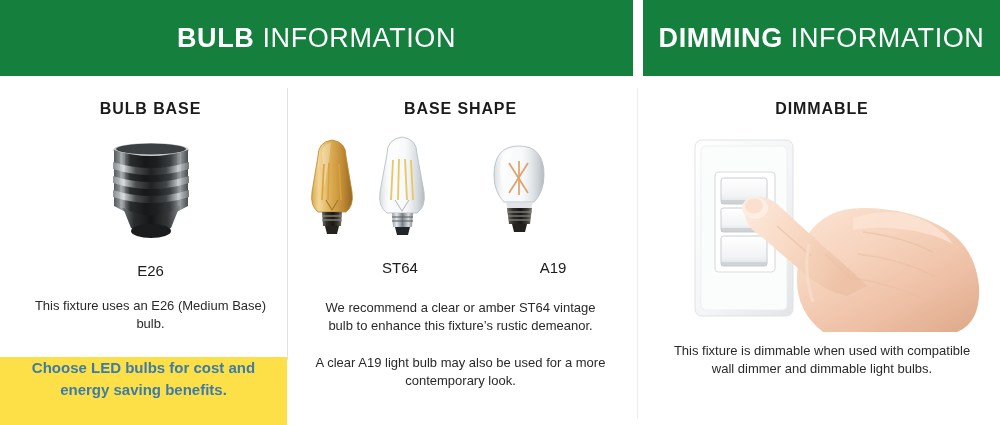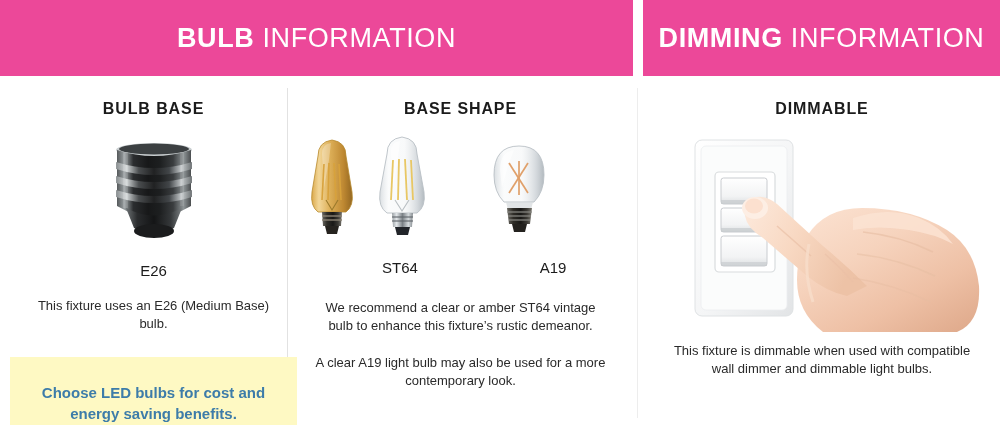--- a/index.html
+++ b/index.html
@@ -12,39 +12,39 @@
     color: #231f20;
     overflow: hidden;
     position: relative;
   }
   .page { position: relative; width: 1000px; height: 425px; background: #fff; }
 
   
   .headers { position: absolute; left: 0; top: 0; width: 1000px; height: 76px; }
   .banner {
     position: absolute; top: 0; height: 76px;
-    background: #ec4899;
+    background: #15803d;
     display: flex; align-items: center; justify-content: center;
   }
   .banner-left  { left: 0;   width: 633px; }
   .banner-right { left: 643px; width: 357px; }
   .banner-title {
     color: #ffffff;
     font-size: 27px;
     letter-spacing: 0.6px;
     white-space: nowrap;
     font-weight: 300;
   }
   .banner-title .strong { font-weight: 700; }
 
   
   .body-area { position: absolute; left: 0; top: 76px; width: 1000px; height: 349px; }
 
   .col { position: absolute; top: 0; height: 349px; }
-  .col-base  { left: 10px;   width: 287px; }
+  .col-base  { left: 0;   width: 287px; padding-left: 7px; }
   .col-shape { left: 288px; width: 345px; }
   .col-dim   { left: 644px; width: 356px; }
 
   
   .vdiv {
     position: absolute; top: 12px; width: 1px; height: 272px;
     background: #e2e2e2;
   }
   .vdiv-1 { left: 287px; }
   .vdiv-main {
@@ -77,22 +77,22 @@
   }
 
   
   .base-art { height: 130px; margin-top: 10px; position: relative; }
   .e26-label { margin-top: 4px; }
   .base-para { width: 250px; margin-top: 18px; }
 
   .callout {
     position: absolute; left: 0; bottom: 0;
     width: 287px; height: 68px;
-    background: #fef9c3;
-    display: flex; align-items: flex-end; justify-content: center;
+    background: #fde047;
+    display: flex; align-items: flex-start; justify-content: center;
   }
   .callout-text {
     text-align: center;
     font-size: 15px;
     font-weight: 700;
     line-height: 1.45;
     color: #3d7ca9;
     width: 250px;
   }
 

